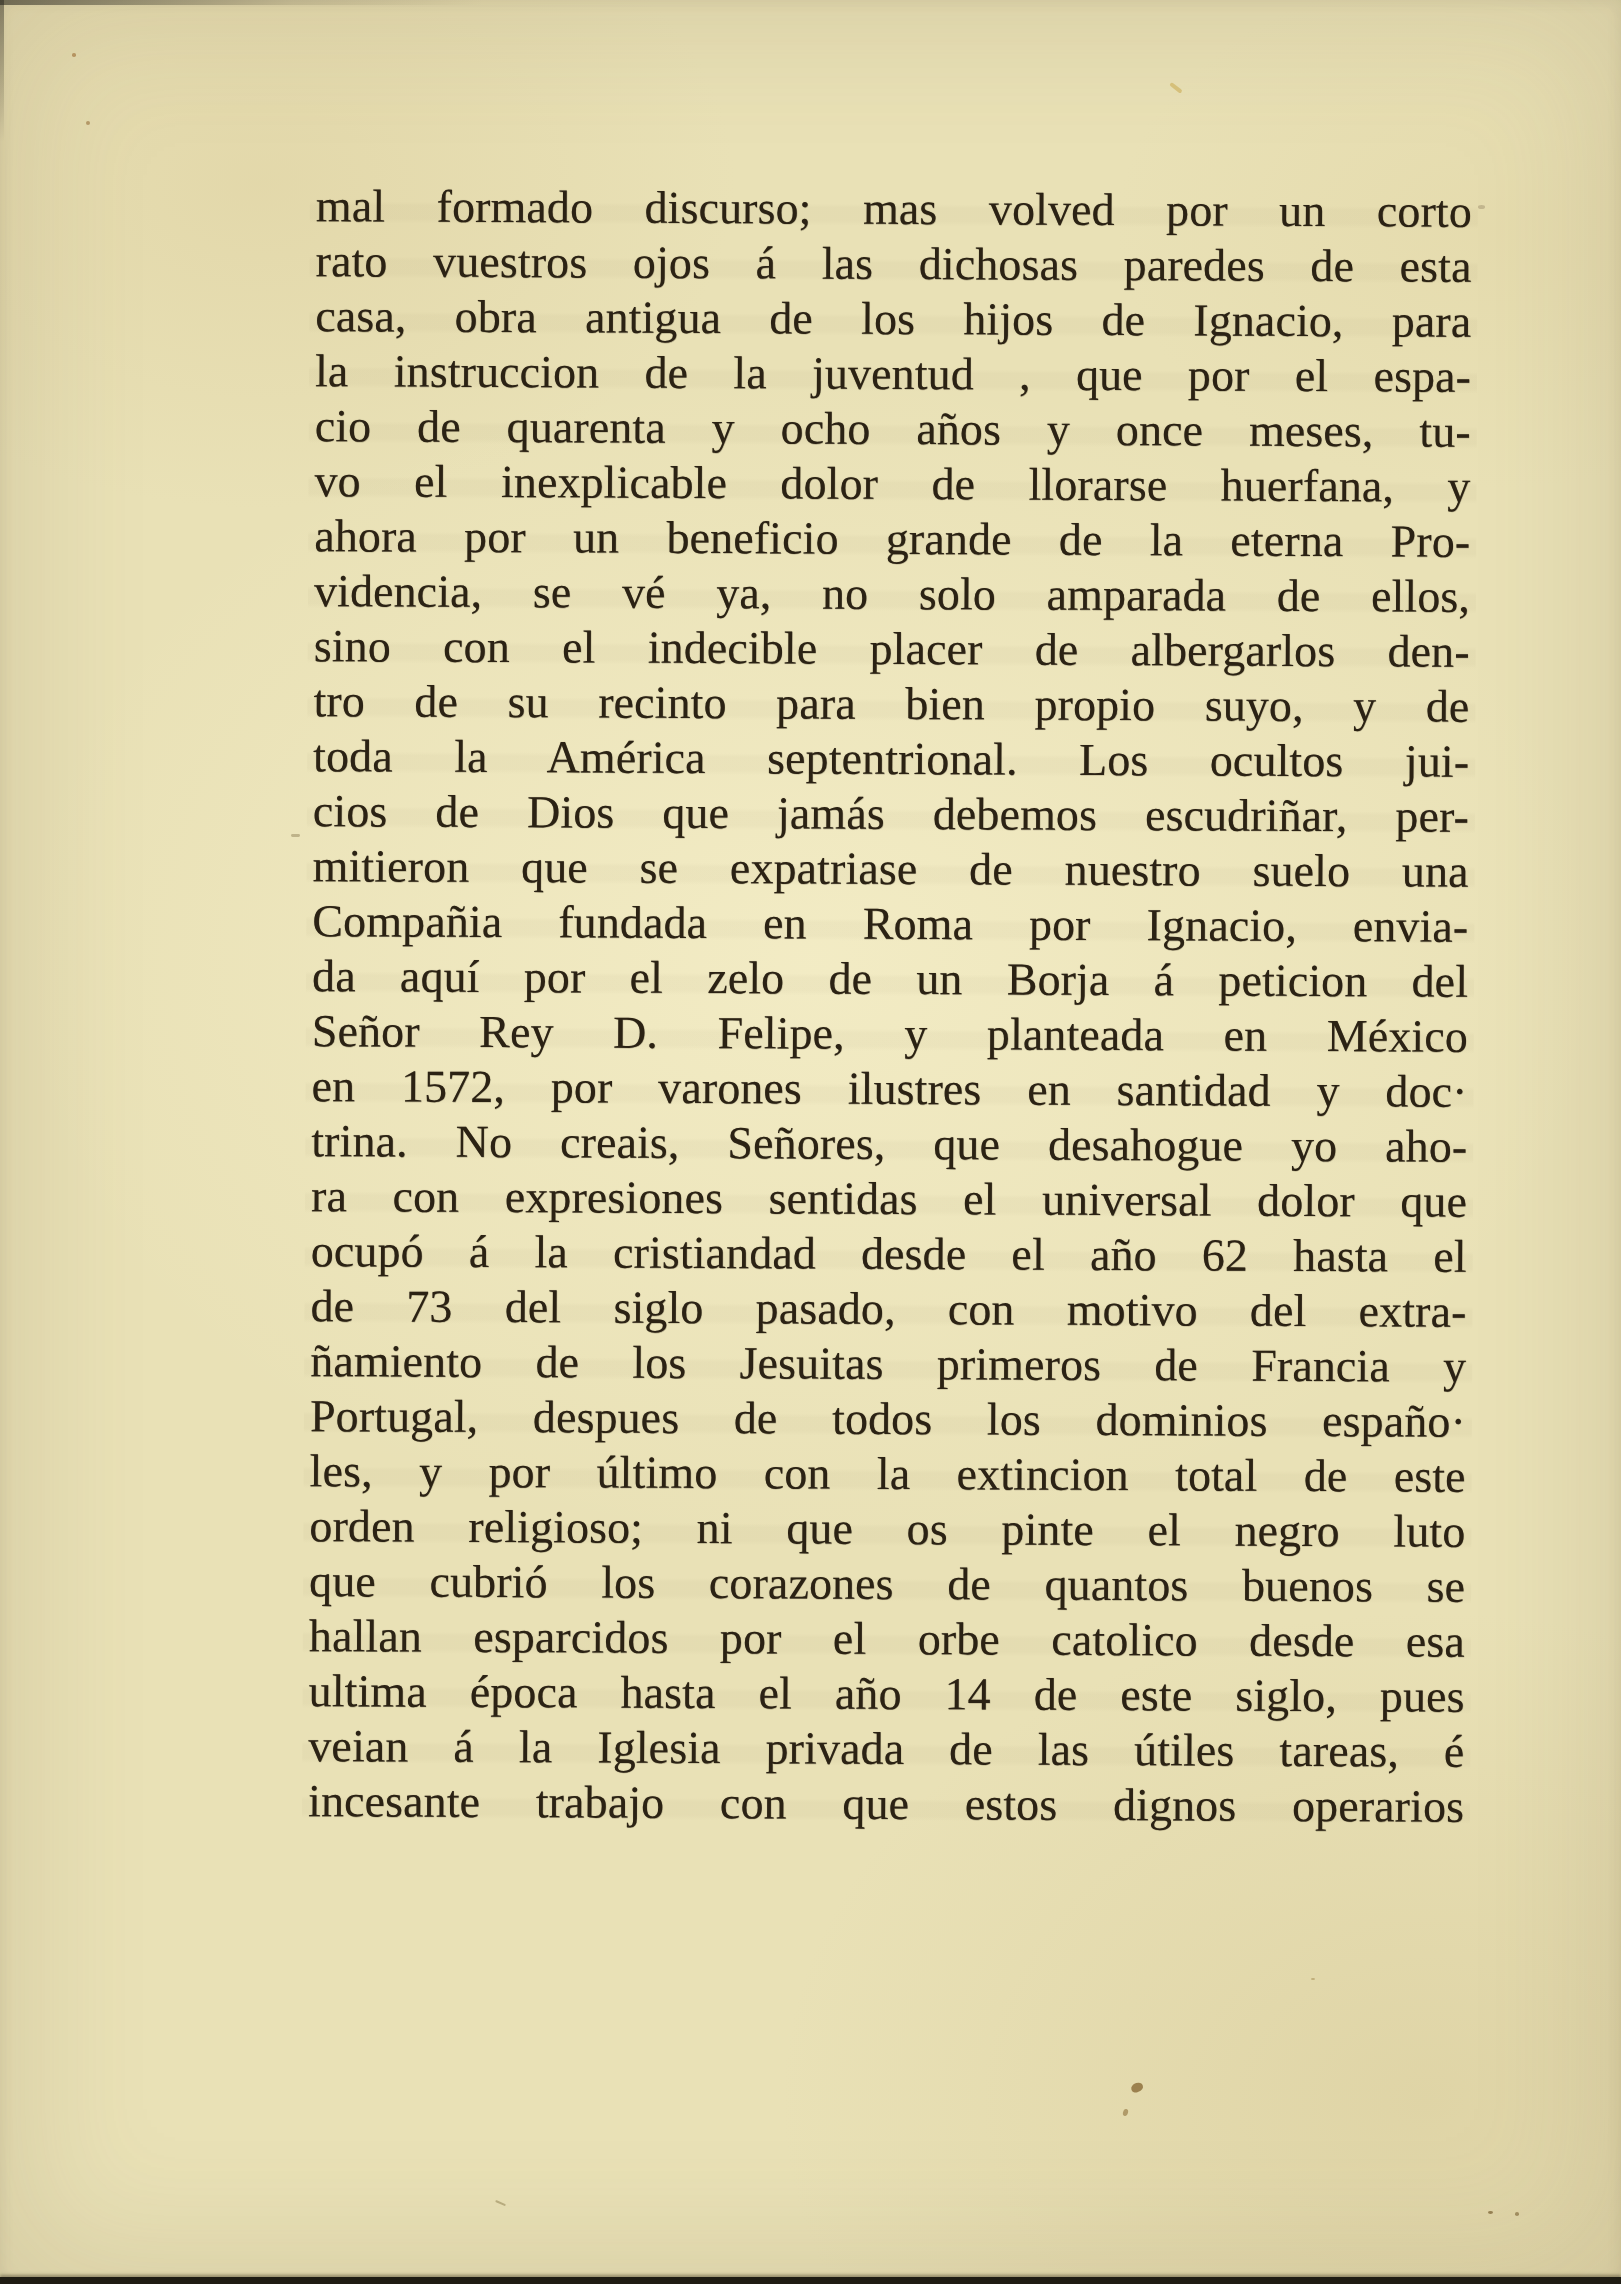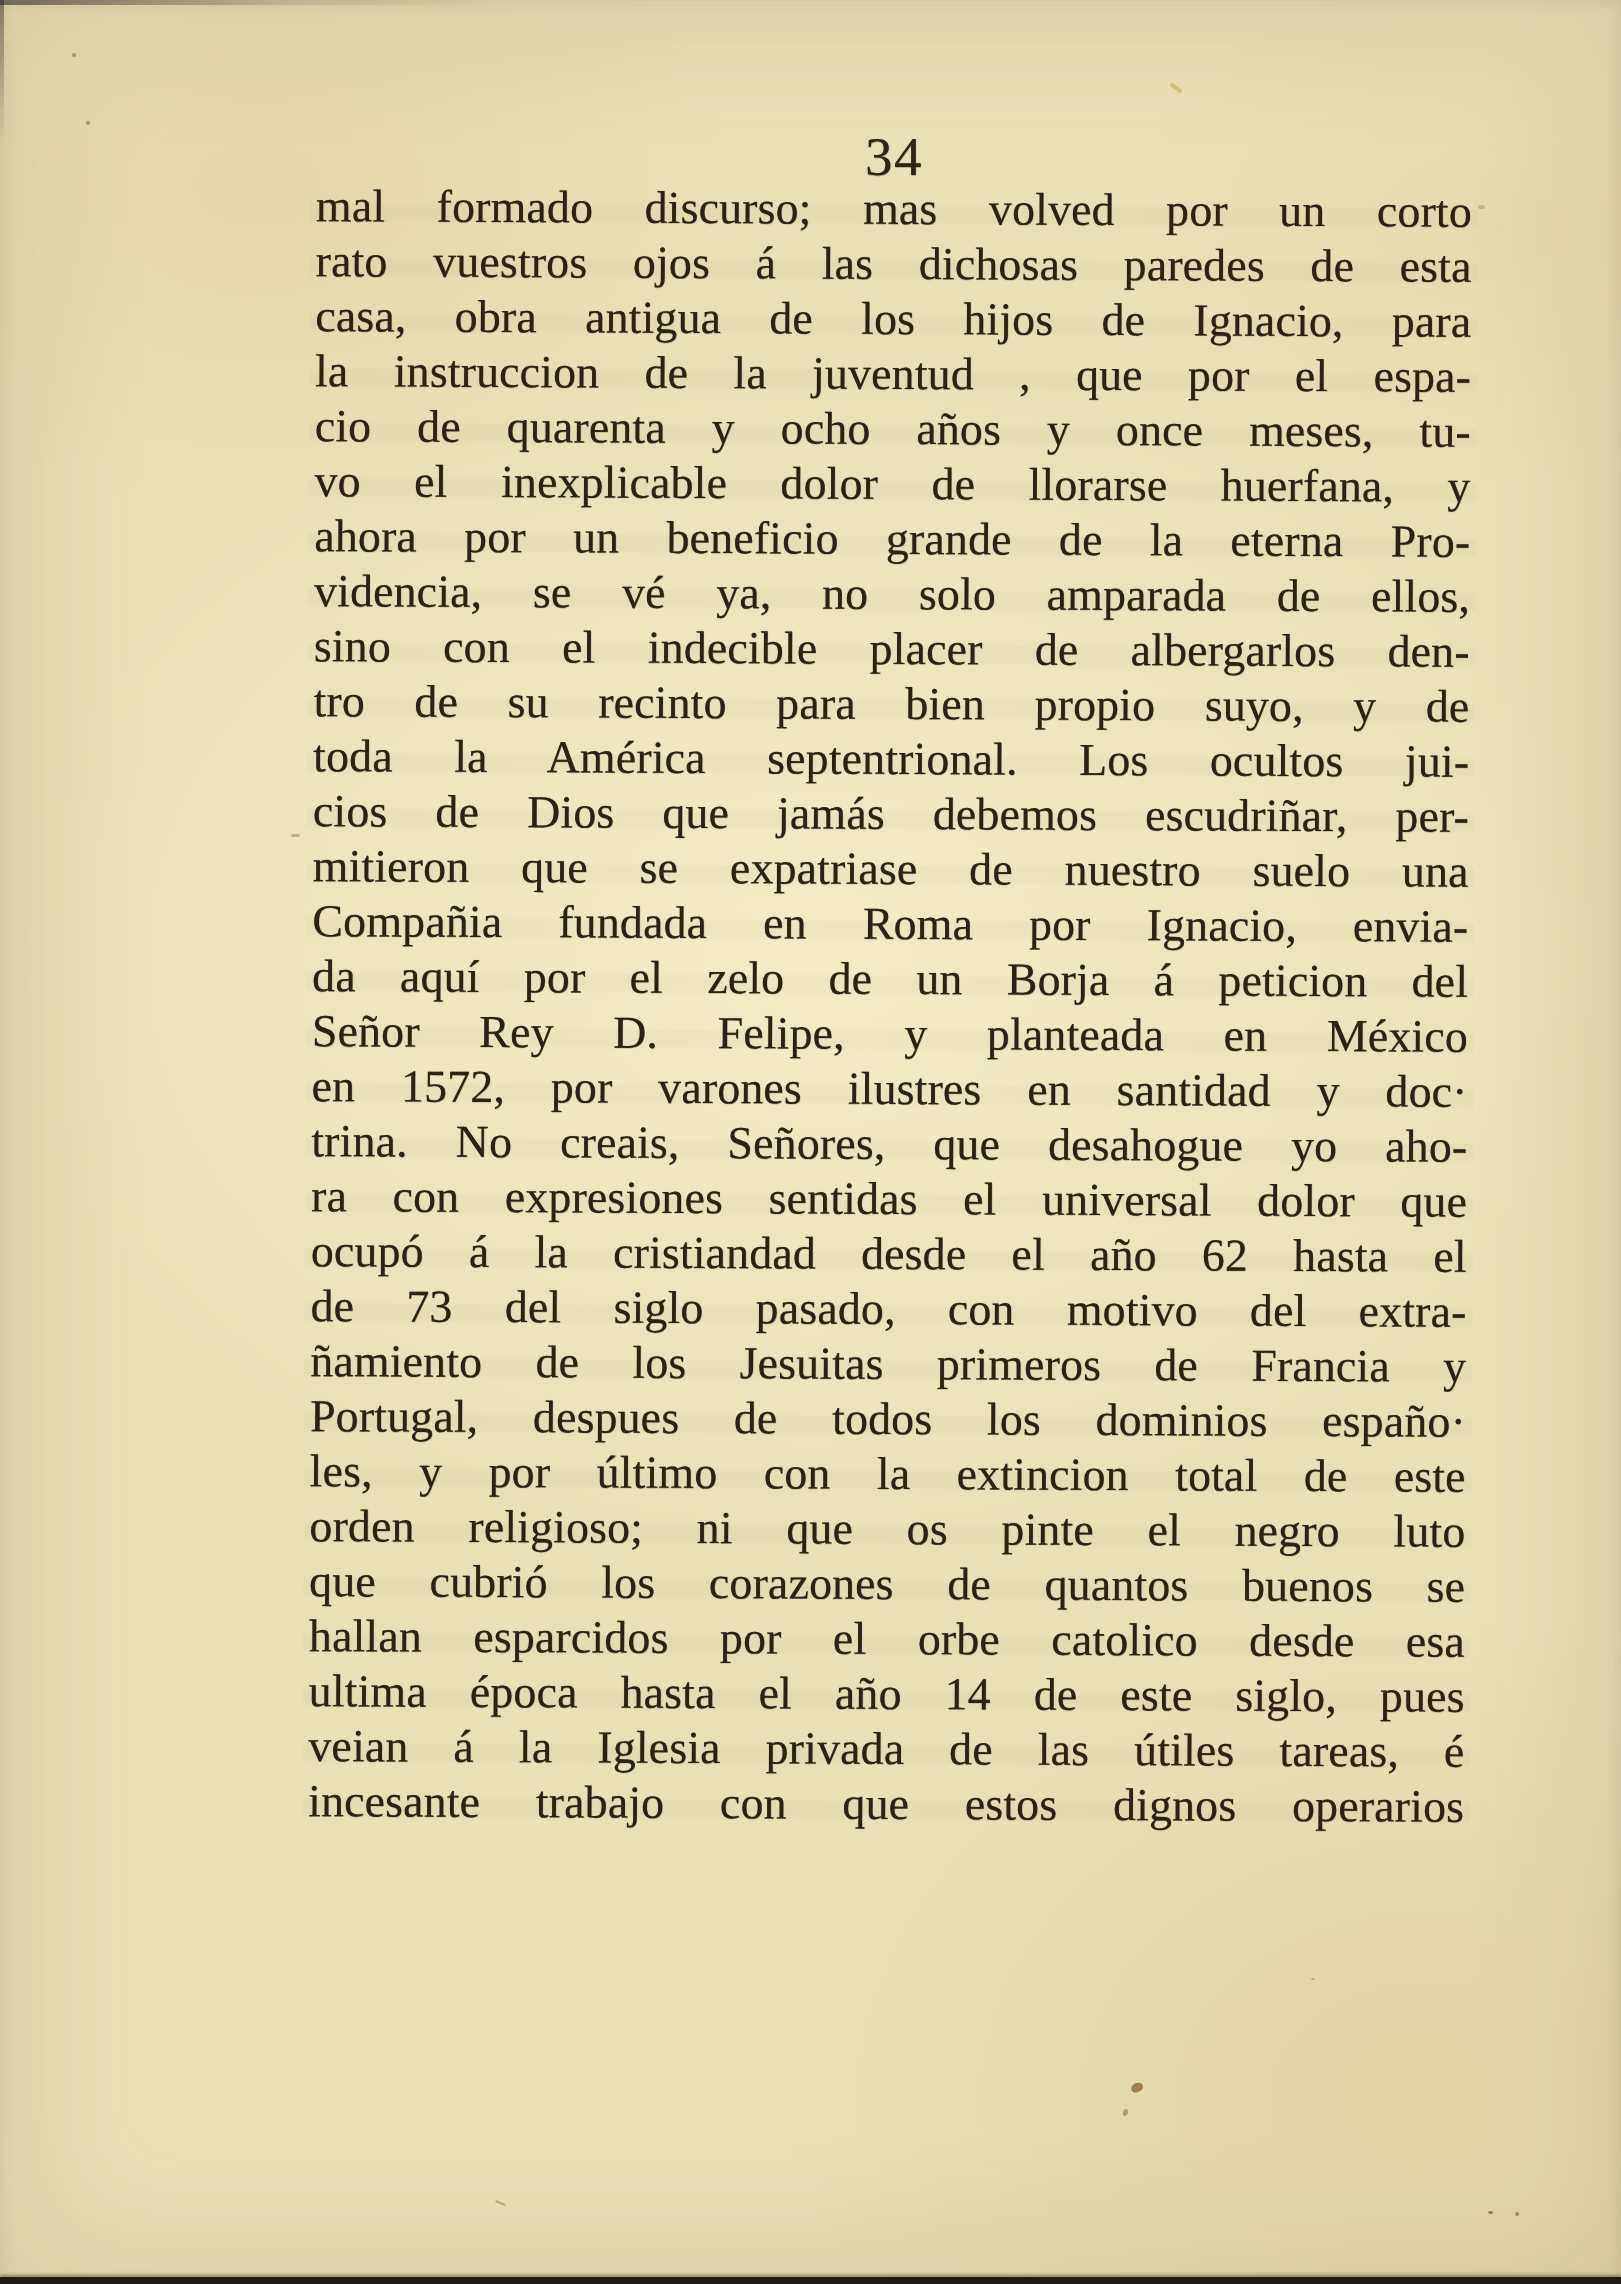--- a/index.html
+++ b/index.html
@@ -110,21 +110,20 @@
     width: 1621px; height: 7.2px;
     background: #1f1c13;
     box-shadow: 0 -2.2px 2.9px rgba(70,62,40,0.45);
   }
 </style>
 </head>
 <body>
 
 <div class="scan">
 
-  <div class="page-number">34</div>
 
   <div class="text-block">
     <div class="line">mal formado discurso; mas volved por un corto</div>
     <div class="line">rato vuestros ojos á las dichosas paredes de esta</div>
     <div class="line">casa, obra antigua de los hijos de Ignacio, para</div>
     <div class="line">la instruccion de la juventud , que por el espa-</div>
     <div class="line">cio de quarenta y ocho años y once meses, tu-</div>
     <div class="line">vo el inexplicable dolor de llorarse huerfana, y</div>
     <div class="line">ahora por un beneficio grande de la eterna Pro-</div>
     <div class="line">videncia, se vé ya, no solo amparada de ellos,</div>

